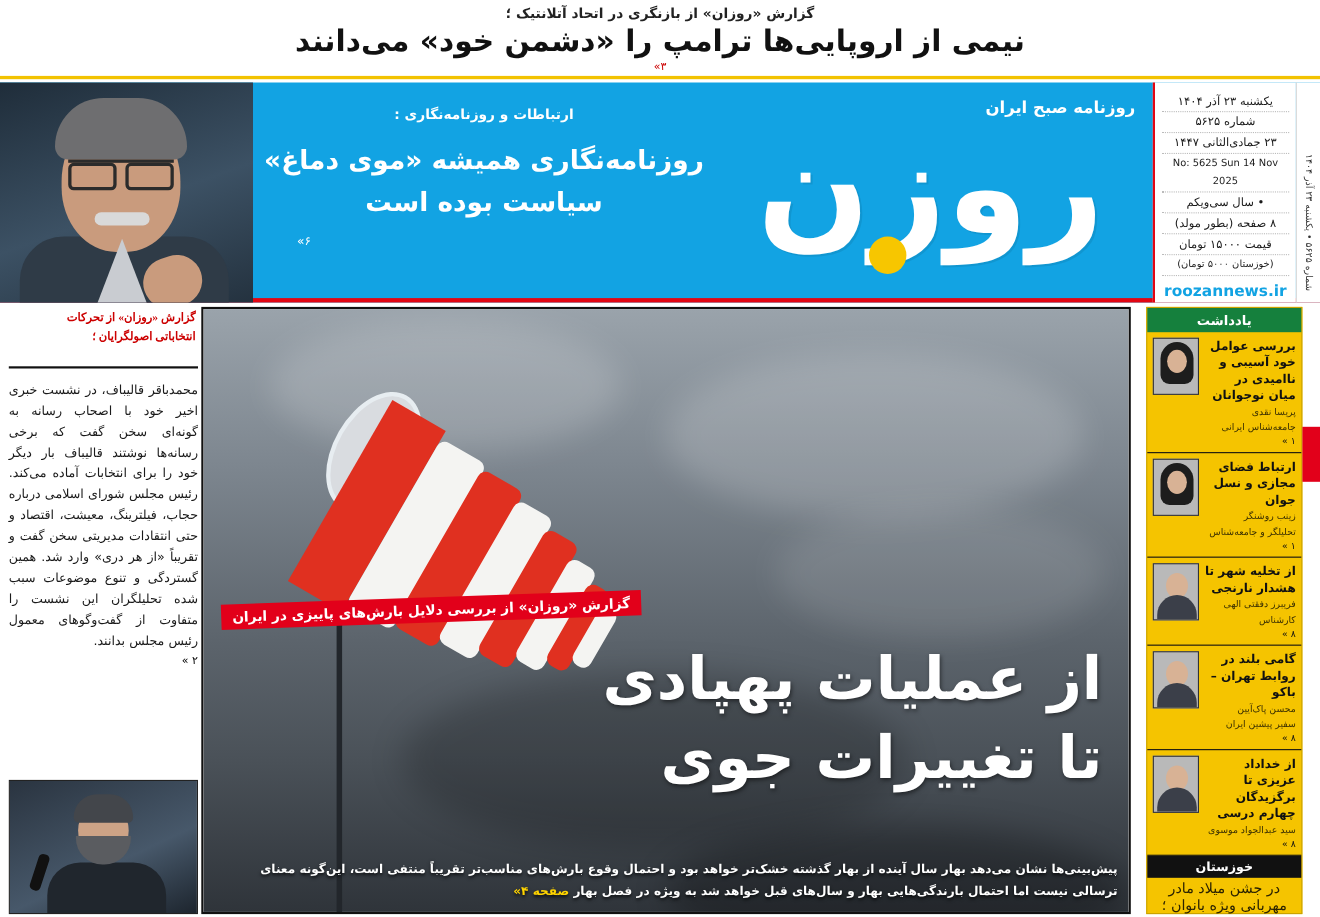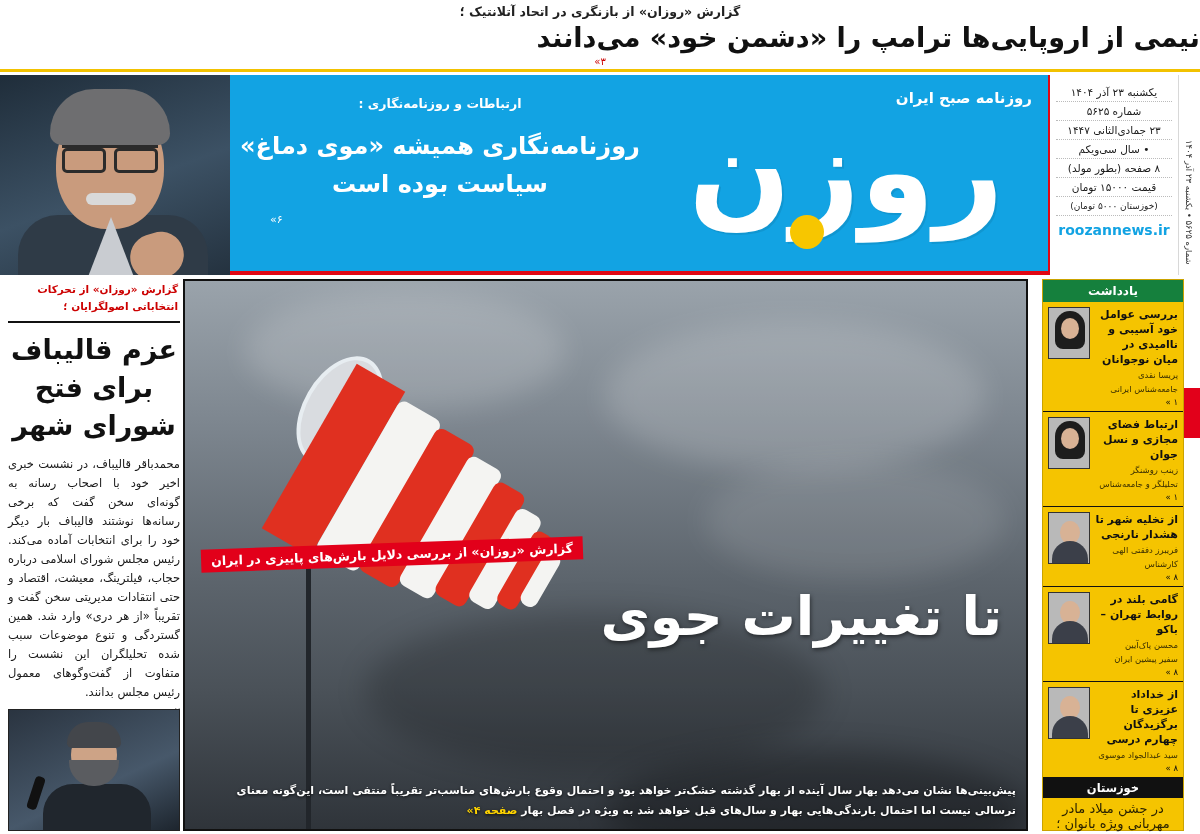--- a/index.html
+++ b/index.html
@@ -23,20 +23,21 @@
     border-bottom: 3px solid #f2c200;
   }
   .topbar .kicker {
     position: absolute; top: 4px; right: 0; width: 1200px;
     text-align: center;
     font-size: 12.5px; color: #222; font-weight: bold;
     direction: rtl;
   }
   .topbar .headline {
     position: absolute; top: 22px; right: 0; width: 1200px;
+    text-align: center;
     font-size: 27px; font-weight: bold; color: #111;
     direction: rtl;
     letter-spacing: -0.4px;
   }
   .topbar .pagenum {
     position: absolute; top: 56px; right: 0; width: 1200px;
     text-align: center;
     font-size: 10px; color: #c00;
   }
 
@@ -282,23 +283,24 @@
   .main-lead .pg { color: #ffd400; }
 
   
   .col-left {
     position: absolute; top: 0; left: 8px;
     width: 172px; height: 552px;
     direction: rtl;
   }
   .left-kicker {
     font-size: 10.5px; color: #c00; line-height: 17px; font-weight: bold;
-    text-align: right; padding: 2px 2px 6px 2px;
+    text-align: right; padding: 2px 2px 18px 2px;
     border-bottom: 2px solid #111;
     direction: rtl;
+    font-family: Liberation Serif, serif;
   }
   .left-title {
     margin-top: 8px;
     font-size: 27px; font-weight: bold; color: #111;
     line-height: 38px; text-align: center; direction: rtl;
   }
   .left-body {
     margin-top: 10px;
     font-size: 11.5px; line-height: 19px; color: #1a1a1a;
     text-align: justify; direction: rtl;
@@ -352,20 +354,21 @@
   <div class="masthead">
 
     <div class="mast-left-strip">
       <div class="mast-vert-text">شماره ۵۶۲۵ • یکشنبه ۲۳ آذر ۱۴۰۴</div>
     </div>
 
     <div class="infobox">
       <div class="line">یکشنبه ۲۳ آذر ۱۴۰۴</div>
       <div class="line">شماره ۵۶۲۵</div>
       <div class="line">۲۳ جمادی‌الثانی ۱۴۴۷</div>
+      <div class="line" style="font-size:9px">No: 5625 Sun 14 Nov 2025</div>
       <div class="line">• سال سی‌و‌یکم</div>
       <div class="line">۸ صفحه (بطور مولد)</div>
       <div class="line">قیمت ۱۵۰۰۰ تومان</div>
       <div class="line" style="font-size:9px">(خوزستان ۵۰۰۰ تومان)</div>
       <div class="site">roozannews.ir</div>
     </div>
 
     <div class="logo-area">
       <div class="logo-sub">روزنامه صبح ایران</div>
       <div class="logo-word">روزن</div>
@@ -482,39 +485,35 @@
           <div class="seg" style="left:172px;width:38px;height:78%;top:11%;background:#f4f4f2;"></div>
           <div class="seg" style="left:208px;width:34px;height:68%;top:16%;background:#e03020;"></div>
           <div class="seg" style="left:240px;width:28px;height:56%;top:22%;background:#f4f4f2;"></div>
           <div class="seg" style="left:266px;width:22px;height:44%;top:28%;background:#e03020;"></div>
           <div class="seg" style="left:286px;width:18px;height:32%;top:34%;background:#f4f4f2;"></div>
         </div>
 
         <div class="banner-red">گزارش «روزان» از بررسی دلایل بارش‌های پاییزی در ایران</div>
 
         <div class="main-headline">
+          <div>از عملیات پهپادی</div>
           <div>تا تغییرات جوی</div>
         </div>
 
         <div class="main-lead">
           <span>پیش‌بینی‌ها نشان می‌دهد بهار سال آینده از بهار گذشته خشک‌تر خواهد بود و احتمال وقوع بارش‌های مناسب‌تر تقریباً منتفی است، این‌گونه معنای ترسالی نیست اما احتمال بارندگی‌هایی بهار و سال‌های قبل خواهد شد به ویژه در فصل بهار</span>
           <span class="pg">صفحه ۴»</span>
         </div>
       </div>
     </div>
 
     <div class="col-left">
       <div class="left-kicker">
         <div>گزارش «روزان» از تحرکات</div>
         <div>انتخاباتی اصولگرایان ؛</div>
-      </div>
-      <div class="left-title">
-        <div>عزم قالیباف</div>
-        <div>برای فتح</div>
-        <div>شورای شهر</div>
       </div>
       <div class="left-body">محمدباقر قالیباف، در نشست خبری اخیر خود با اصحاب رسانه به گونه‌ای سخن گفت که برخی رسانه‌ها نوشتند قالیباف بار دیگر خود را برای انتخابات آماده می‌کند. رئیس مجلس شورای اسلامی درباره حجاب، فیلترینگ، معیشت، اقتصاد و حتی انتقادات مدیریتی سخن گفت و تقریباً «از هر دری» وارد شد. همین گستردگی و تنوع موضوعات سبب شده تحلیلگران این نشست را متفاوت از گفت‌وگوهای معمول رئیس مجلس بدانند.</div>
       <div class="left-pg">۲ »</div>
 
       <div class="left-photo">
         <div class="body"></div>
         <div class="head"></div>
         <div class="hair"></div>
         <div class="beard"></div>
         <div class="mic"></div>

